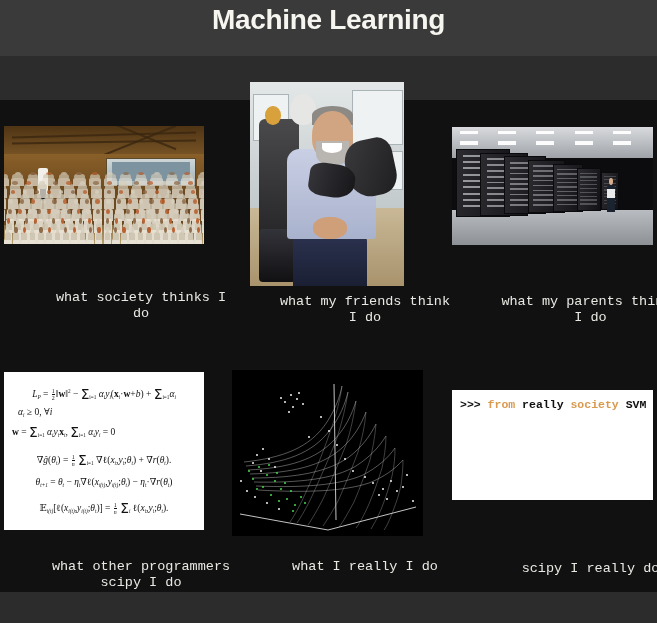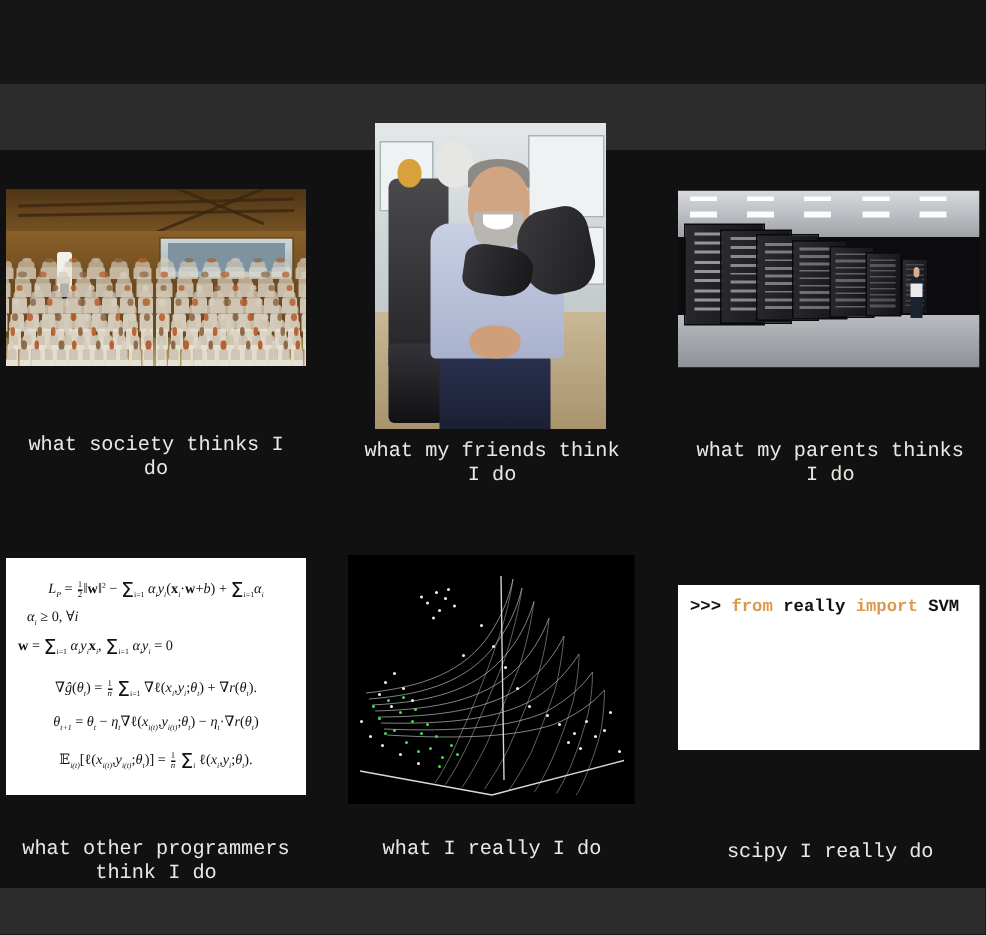--- a/index.html
+++ b/index.html
@@ -51,20 +51,21 @@
   }
   .caption{
     position:absolute;
     text-align:center;
     font-family:"Liberation Mono","DejaVu Sans Mono",monospace;
     font-size:13.5px;
     line-height:16px;
     color:#e9e9e4;
     letter-spacing:0px;
     white-space:pre-line;
+    padding-left:37px;
   }
 
   
   .ph-hall{background:#6b4a22;}
   .hall-ceiling{position:absolute;left:0;top:0;width:100%;height:26%;
     background:linear-gradient(#4e3414,#7a5526);}
   .hall-beam{position:absolute;height:2px;background:#3a2710;opacity:.8;}
   .hall-backwall{position:absolute;left:0;top:24%;width:100%;height:30%;
     background:linear-gradient(#8a6029,#6d4a1f);}
   .hall-screen{position:absolute;right:4%;top:27%;width:44%;height:22%;
@@ -167,20 +168,23 @@
   }
   .tok-prompt{color:#111111;}
   .tok-kw{color:#d99a4e;font-family:Liberation Mono, monospace;}
   .tok-id{color:#111111;}
 </style>
 </head>
 <body>
 
 <div id="meme">
 
+  <div class="header">
+    <div class="header-title">Machine Learning</div>
+  </div>
 
   <div class="band-top"></div>
   <div class="band-mid"></div>
   <div class="band-foot"></div>
 
   <div class="cell">
     <div class="thumb ph-hall" style="left:4px;top:126px;width:200px;height:118px;">
       <div class="hall-ceiling"></div>
       <div class="hall-beam" style="left:4%;top:7%;width:92%;transform:rotate(-1.5deg);"></div>
       <div class="hall-beam" style="left:4%;top:13%;width:92%;transform:rotate(-1deg);"></div>
@@ -922,21 +926,21 @@
       <div class="math-line" style="top:128px;font-size:9.5px;">
         𝔼<span class="sub mi">i(t)</span>[ℓ(<span class="mi">x</span><span class="sub mi">i(t)</span>,<span class="mi">y</span><span class="sub mi">i(t)</span>;<span class="mi">θ</span><span class="sub mi">t</span>)] =
         <span class="frac"><span>1</span><span class="den">
               <span class="mi">n</span>
             </span></span>
         <span class="sum">Σ</span><span class="sub mi">i</span>
         ℓ(<span class="mi">x</span><span class="sub mi">i</span>,<span class="mi">y</span><span class="sub mi">i</span>;<span class="mi">θ</span><span class="sub mi">t</span>).
       </div>
     </div>
     <div class="caption" style="left:0;top:559px;width:208px;">what other programmers
-think I do</div>
+scipy I do</div>
   </div>
 
   <div class="cell">
     <div class="thumb ph-plot" style="left:232px;top:370px;width:191px;height:166px;">
       <svg width="191" height="166" viewBox="0 0 191 166">
         <g stroke="#d8d8d8" stroke-width="0.45" fill="none" opacity="0.9">
           <path d="M12,92 C50,88 78,78 95,52 C104,38 108,26 110,16"></path>
           <path d="M14,96 C52,93 80,84 98,60 C108,47 113,34 116,22"></path>
           <path d="M16,100 C56,98 84,90 103,69 C114,57 120,44 124,31"></path>
           <path d="M18,104 C60,103 90,96 110,78 C122,67 129,55 134,42"></path>
@@ -1016,18 +1020,18 @@
           <div class="pt" style="left: 44px; top: 102px; width: 2.4px; height: 2.4px; background: rgb(73, 216, 79);"></div>
           <div class="pt" style="left: 60px; top: 140px; width: 2.4px; height: 2.4px; background: rgb(73, 216, 79);"></div>
           <div class="pt" style="left: 72px; top: 132px; width: 2.4px; height: 2.4px; background: rgb(73, 216, 79);"></div>
         </div>
     </div>
     <div class="caption" style="left:224px;top:559px;width:208px;">what I really I do</div>
   </div>
 
   <div class="cell">
     <div class="thumb ph-code" style="left:452px;top:390px;width:201px;height:110px;">
-      <div class="code-line"><span class="tok-prompt">&gt;&gt;&gt; </span><span class="tok-kw">from</span><span class="tok-id"> really </span><span class="tok-kw">import</span><span class="tok-id"> SVM</span></div>
+      <div class="code-line"><span class="tok-prompt">&gt;&gt;&gt; </span><span class="tok-kw">from</span><span class="tok-id"> really </span><span class="tok-kw">society</span><span class="tok-id"> SVM</span></div>
     </div>
     <div class="caption" style="left:450px;top:561px;width:207px;">scipy I really do</div>
   </div>
 
 </div>
 
 </body></html>

